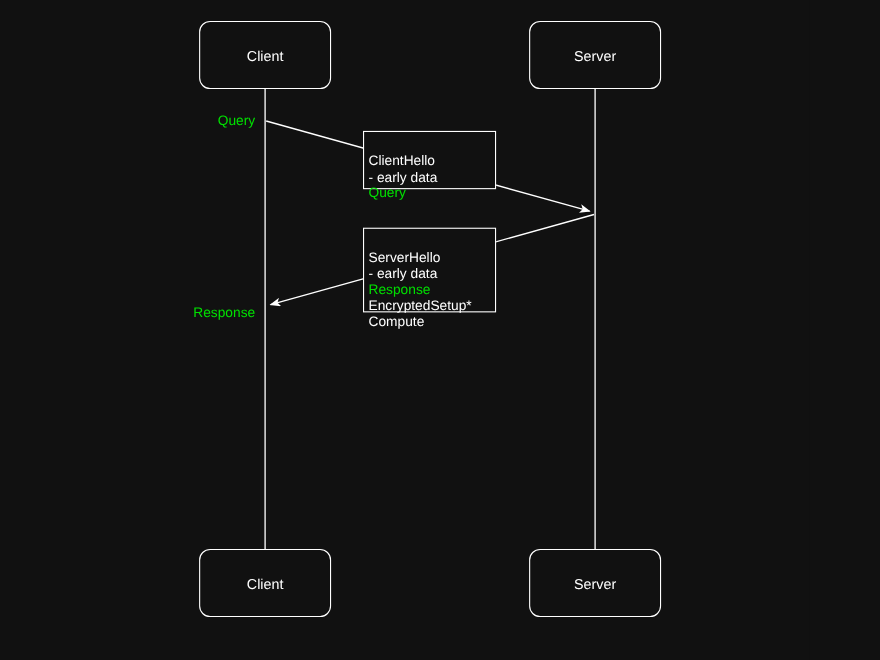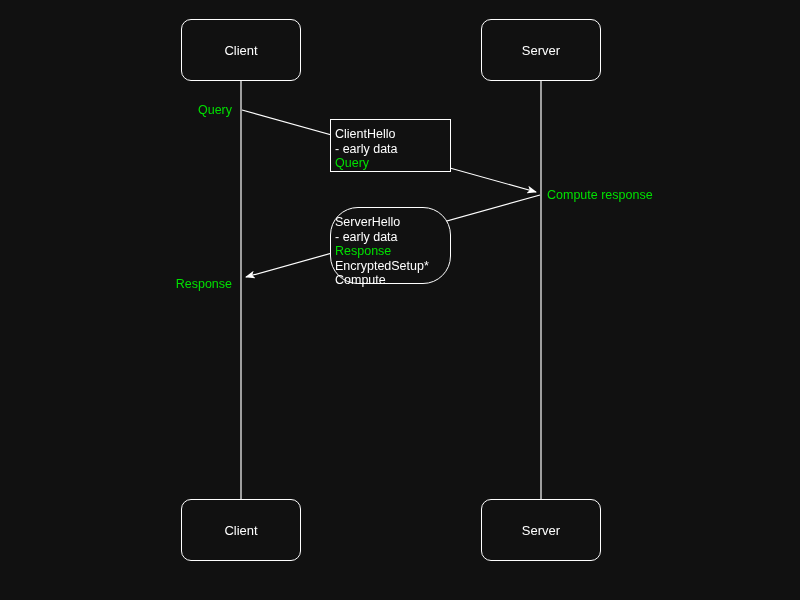--- a/index.html
+++ b/index.html
@@ -40,21 +40,21 @@
     color: #ffffff;
     font-size: 13px;
     font-family: "Liberation Sans", sans-serif;
     line-height: 1;
   }
   .note-box {
     position: absolute;
     box-sizing: border-box;
     border: 1px solid #ffffff;
     background: #111111;
-    padding: 7px 4px 4px 4px;
+    padding: 19px 4px 4px 4px;
   }
   .note-line {
     color: #ffffff;
     font-size: 12.5px;
     line-height: 14.6px;
     white-space: pre;
     font-family: "Liberation Sans", sans-serif;
   }
   .note-line.green {
     color: #00e000;
@@ -106,27 +106,26 @@
   <div class="actor-box" style="left:481px; top:499px; width:120px; height:62px;">
     <span class="actor-label">Server</span>
   </div>
 
   <div class="note-box" style="left:330px; top:119px; width:121px; height:53px;">
     <div class="note-line">ClientHello</div>
     <div class="note-line">- early data</div>
     <div class="note-line green">Query</div>
   </div>
 
-  <div class="note-box" style="left:330px; top:207px; width:121px; height:77px;border-radius:28px;">
+  <div class="note-box" style="left:330px; top:207px; width:121px; height:77px;">
     <div class="note-line">ServerHello</div>
     <div class="note-line">- early data</div>
     <div class="note-line green">Response</div>
     <div class="note-line">EncryptedSetup*</div>
     <div class="note-line">Compute</div>
   </div>
 
   <div class="edge-label right-align" style="left:116px; top:104px; width:116px;">Query</div>
 
-  <div class="edge-label" style="left:547px; top:189px; width:200px;">Compute response</div>
 
   <div class="edge-label right-align" style="left:116px; top:278px; width:116px;">Response</div>
 
 </div>
 
 </body></html>

